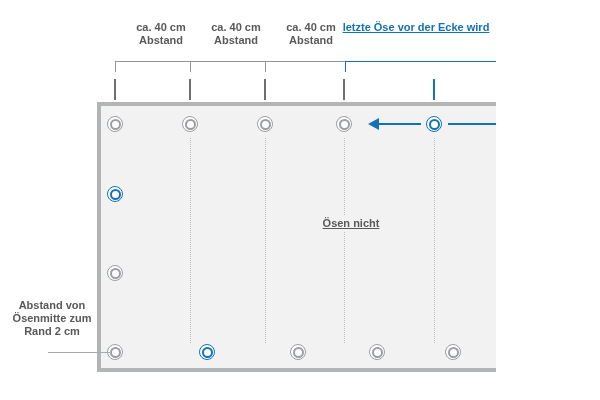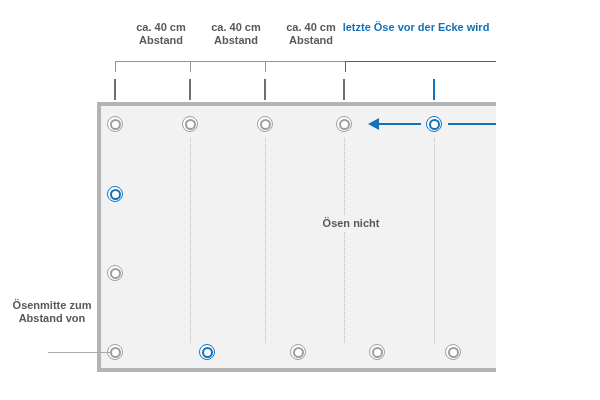--- a/index.html
+++ b/index.html
@@ -82,26 +82,27 @@
   </div>
   <div class="lbl" style="left:236px;top:21px;">
     <span>ca. 40 cm</span>
     <span>Abstand</span>
   </div>
   <div class="lbl" style="left:311px;top:21px;">
     <span>ca. 40 cm</span>
     <span>Abstand</span>
   </div>
 
-  <div class="lbl blue" style="left:416px;top:21px;">
+  <div class="lbl blue" style="left:416px;top:21px;text-decoration:underline;">
     <span>letzte Öse vor der Ecke wird</span>
   </div>
 
-  <div class="lbl masked" style="left:351px;top:215px;">
+  <div class="lbl masked" style="left:351px;top:215px;text-decoration:underline;">
     <span>Ösen nicht</span>
   </div>
 
   <div class="lbl" style="left:52px;top:299px;">
+    <span>Abstand von</span>
     <span>Ösenmitte zum</span>
-    <span>Abstand von</span>
+    <span>Rand 2 cm</span>
   </div>
 
 </div>
 
 </body></html>

